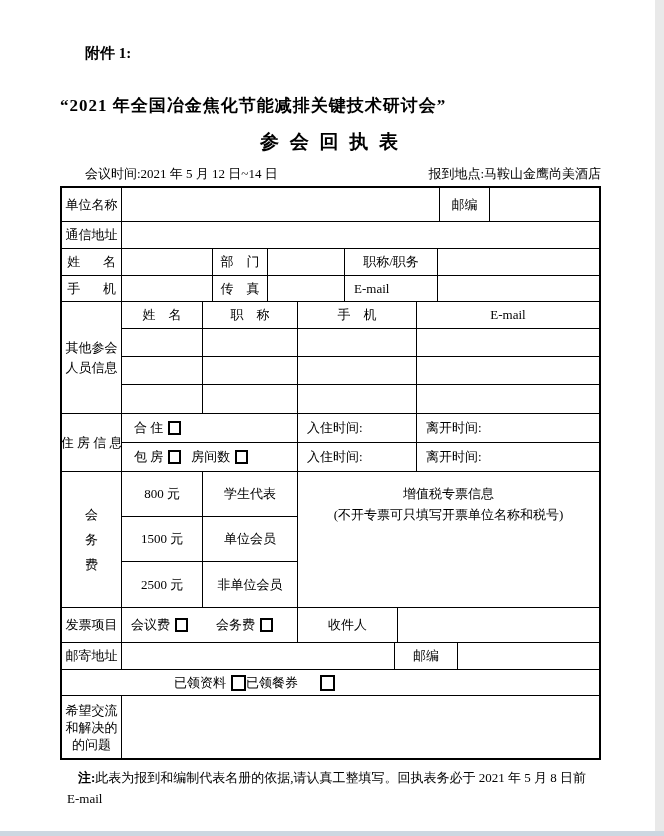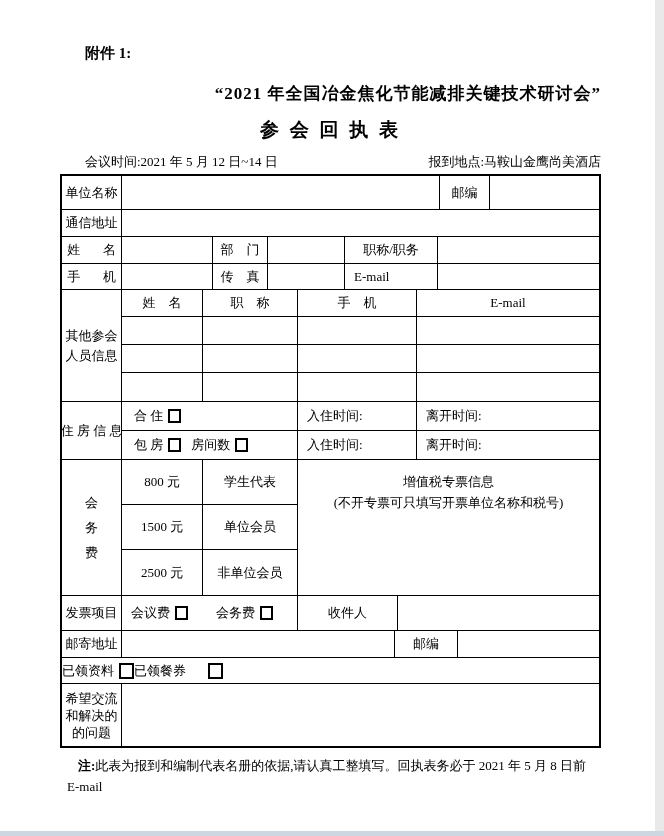--- a/index.html
+++ b/index.html
@@ -3,21 +3,21 @@
 <meta charset="utf-8">
 <style>
   * { margin:0; padding:0; box-sizing:border-box; }
   html,body { width:664px; height:836px; }
   body {
     position:relative; overflow:hidden; background:#ffffff; color:#000;
     font-family:"Liberation Serif","DejaVu Serif",serif;
   }
   .content { position:absolute; left:60px; top:0; width:541px; }
   .attachment { margin:44px 0 0 25px; font-weight:bold; font-size:15px; }
-  .title { margin-top:19px; text-align:right; font-weight:bold; font-size:17px; letter-spacing:1px; }
+  .title { margin-top:31px; text-align:left; font-weight:bold; font-size:17px; letter-spacing:1px; }
   .subtitle { margin-top:12px; text-align:center; font-weight:bold; font-size:19px; letter-spacing:3px; }
   .info-line { margin-top:10px; margin-bottom:3px; display:flex; justify-content:space-between;
                padding-left:25px; font-size:13px; white-space:pre; }
 
   .form-table { border:2px solid #000; width:541px; }
   .row { display:flex; border-bottom:1px solid #000; }
   .row.norb { border-bottom:none; }
   .cell { border-right:1px solid #000; display:flex; align-items:center; font-size:13px; }
   .cell.last { border-right:none; flex:1; }
   .lbl { justify-content:center; white-space:pre; }
@@ -43,21 +43,21 @@
   .feelbl { flex-direction:column; justify-content:center; line-height:25px; }
   .feehead { height:48px; border-bottom:1px solid #000; display:flex; align-items:center;
              justify-content:center; font-size:13px; white-space:pre; }
   .vat { flex:1; display:flex; flex-direction:column; align-items:center; padding-top:11px;
          font-size:13px; line-height:21px; }
 
   .cb { display:inline-block; width:13px; height:14px; border:2px solid #000;
         margin-left:5px; flex:none; }
   .cb15 { width:15px; height:16px; }
   .gap28 { margin-left:28px; }
-  .received { }
+  .received { padding-left:112px; }
   .received .lab2 { }
   .received .cb2 { margin-left:22px; }
 
   .note { margin-top:7px; padding-left:7px; font-size:13px; line-height:21px; }
   .note .l1 { text-indent:11px; }
   .b { font-weight:bold; }
 
   .right-strip { position:absolute; right:0; top:0; width:9px; height:836px; background:#e9e9e9; }
   .bottom-strip { position:absolute; left:0; bottom:0; width:664px; height:5px; background:#ccd7e1; }
 </style>

